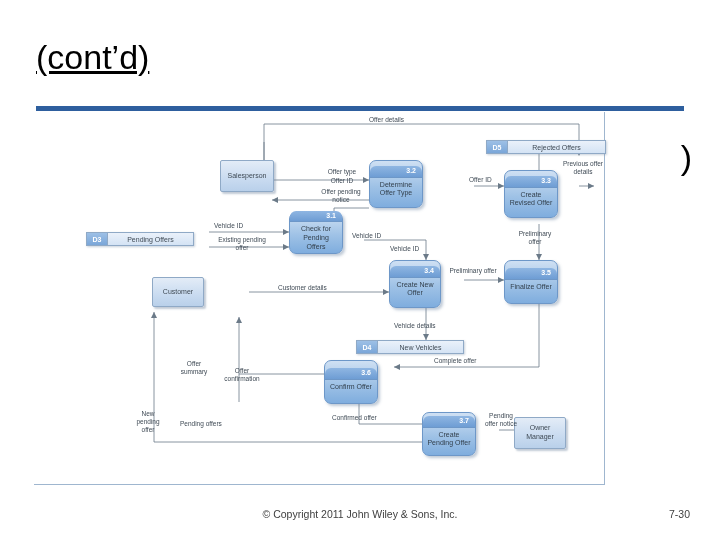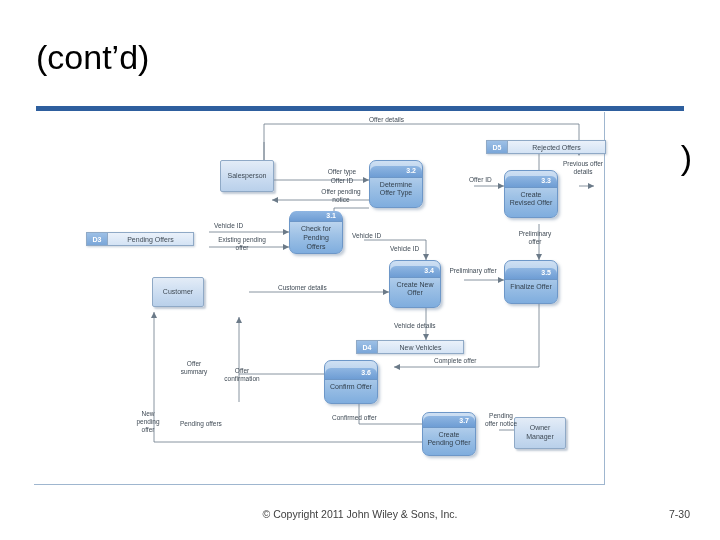--- a/index.html
+++ b/index.html
@@ -11,20 +11,21 @@
     overflow:hidden;
   }
   
   .slide-title{
     position:absolute;
     left:36px; top:38px;
     font-size:34px;
     color:#000000;
     letter-spacing:0px;
     white-space:nowrap;
+    text-decoration:underline;
   }
   .title-rule{
     position:absolute;
     left:36px; top:106px;
     width:648px; height:5px;
     background:#2E5F9E;
   }
   
   .title-stub{
     position:absolute;

